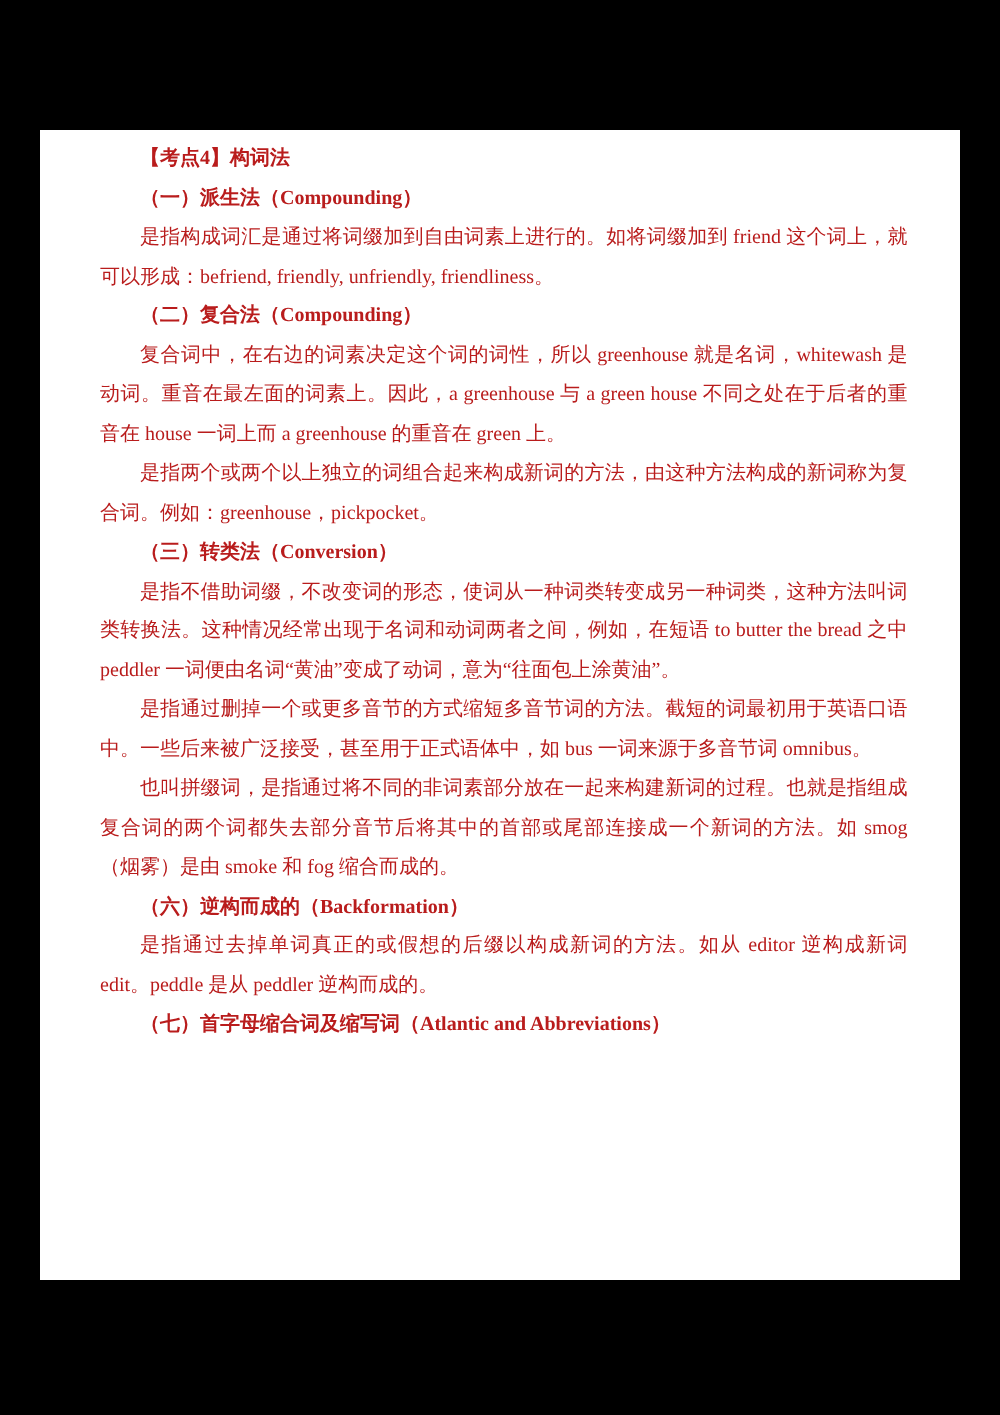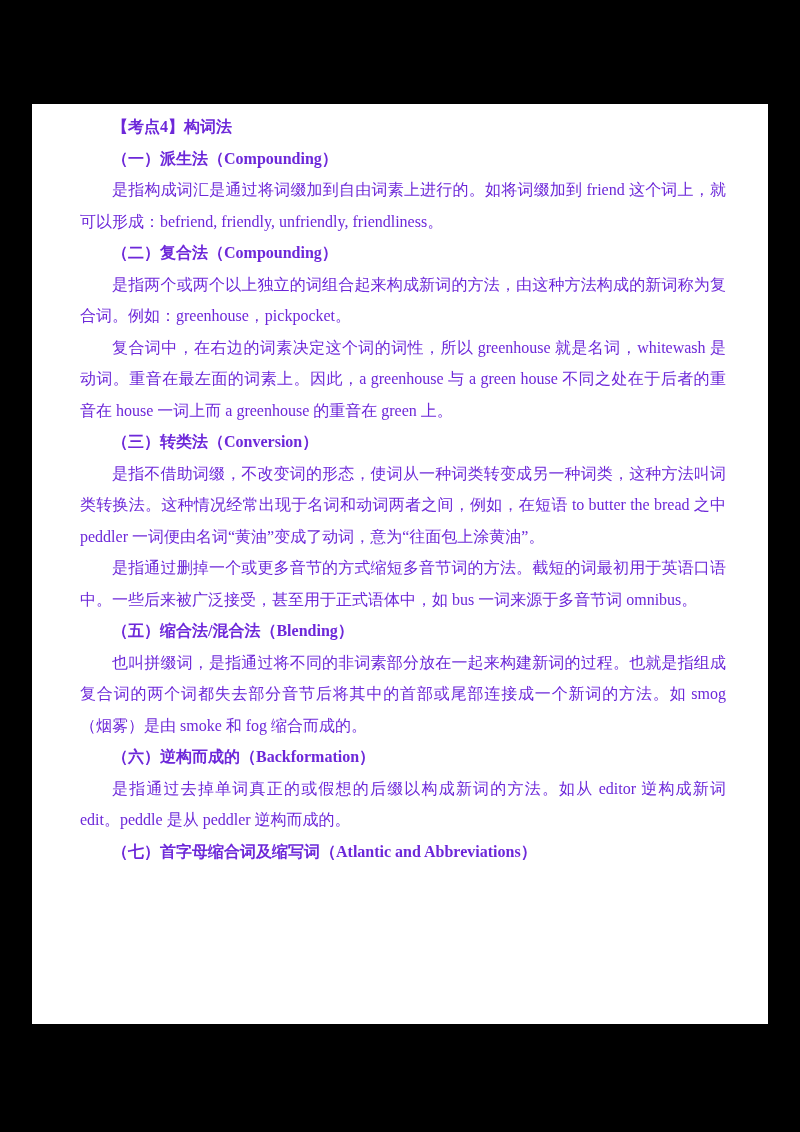--- a/index.html
+++ b/index.html
@@ -23,21 +23,21 @@
     width: 736px;
     height: 920px;
     background: #ffffff;
     box-sizing: border-box;
     padding: 7px 42px 0 48px;
   }
   .content {
     font-family: "Liberation Serif", "DejaVu Serif", serif;
     font-size: 16px;
     line-height: 31.5px;
-    color: #6d28d9;
+    color: #b91c1c;
     text-align: justify;
   }
   .content p {
     margin: 0;
     text-indent: 2em;
   }
   .doc-title {
     font-weight: bold;
   }
   .heading {
@@ -51,25 +51,24 @@
 <body>
 
 <div class="canvas">
   <div class="page">
     <div class="content">
       <p class="doc-title">【考点4】构词法</p>
 
     <p class="heading">（一）派生法（Compounding）</p>
         <p class="para">是指构成词汇是通过将词缀加到自由词素上进行的。如将词缀加到 friend 这个词上，就可以形成：befriend, friendly, unfriendly, friendliness。</p>
         <p class="heading">（二）复合法（Compounding）</p>
+        <p class="para">复合词中，在右边的词素决定这个词的词性，所以 greenhouse 就是名词，whitewash 是动词。重音在最左面的词素上。因此，a greenhouse 与 a green house 不同之处在于后者的重音在 house 一词上而 a greenhouse 的重音在 green 上。</p>
         <p class="para">是指两个或两个以上独立的词组合起来构成新词的方法，由这种方法构成的新词称为复合词。例如：greenhouse，pickpocket。</p>
-        <p class="para">复合词中，在右边的词素决定这个词的词性，所以 greenhouse 就是名词，whitewash 是动词。重音在最左面的词素上。因此，a greenhouse 与 a green house 不同之处在于后者的重音在 house 一词上而 a greenhouse 的重音在 green 上。</p>
         <p class="heading">（三）转类法（Conversion）</p>
         <p class="para">是指不借助词缀，不改变词的形态，使词从一种词类转变成另一种词类，这种方法叫词类转换法。这种情况经常出现于名词和动词两者之间，例如，在短语 to butter the bread 之中 peddler 一词便由名词“黄油”变成了动词，意为“往面包上涂黄油”。</p>
         <p class="para">是指通过删掉一个或更多音节的方式缩短多音节词的方法。截短的词最初用于英语口语中。一些后来被广泛接受，甚至用于正式语体中，如 bus 一词来源于多音节词 omnibus。</p>
-        <p class="heading">（五）缩合法/混合法（Blending）</p>
         <p class="para">也叫拼缀词，是指通过将不同的非词素部分放在一起来构建新词的过程。也就是指组成复合词的两个词都失去部分音节后将其中的首部或尾部连接成一个新词的方法。如 smog（烟雾）是由 smoke 和 fog 缩合而成的。</p>
         <p class="heading">（六）逆构而成的（Backformation）</p>
         <p class="para">是指通过去掉单词真正的或假想的后缀以构成新词的方法。如从 editor 逆构成新词 edit。peddle 是从 peddler 逆构而成的。</p>
         <p class="heading">（七）首字母缩合词及缩写词（Atlantic and Abbreviations）</p>
       </div>
   </div>
 </div>
 
 </body></html>

